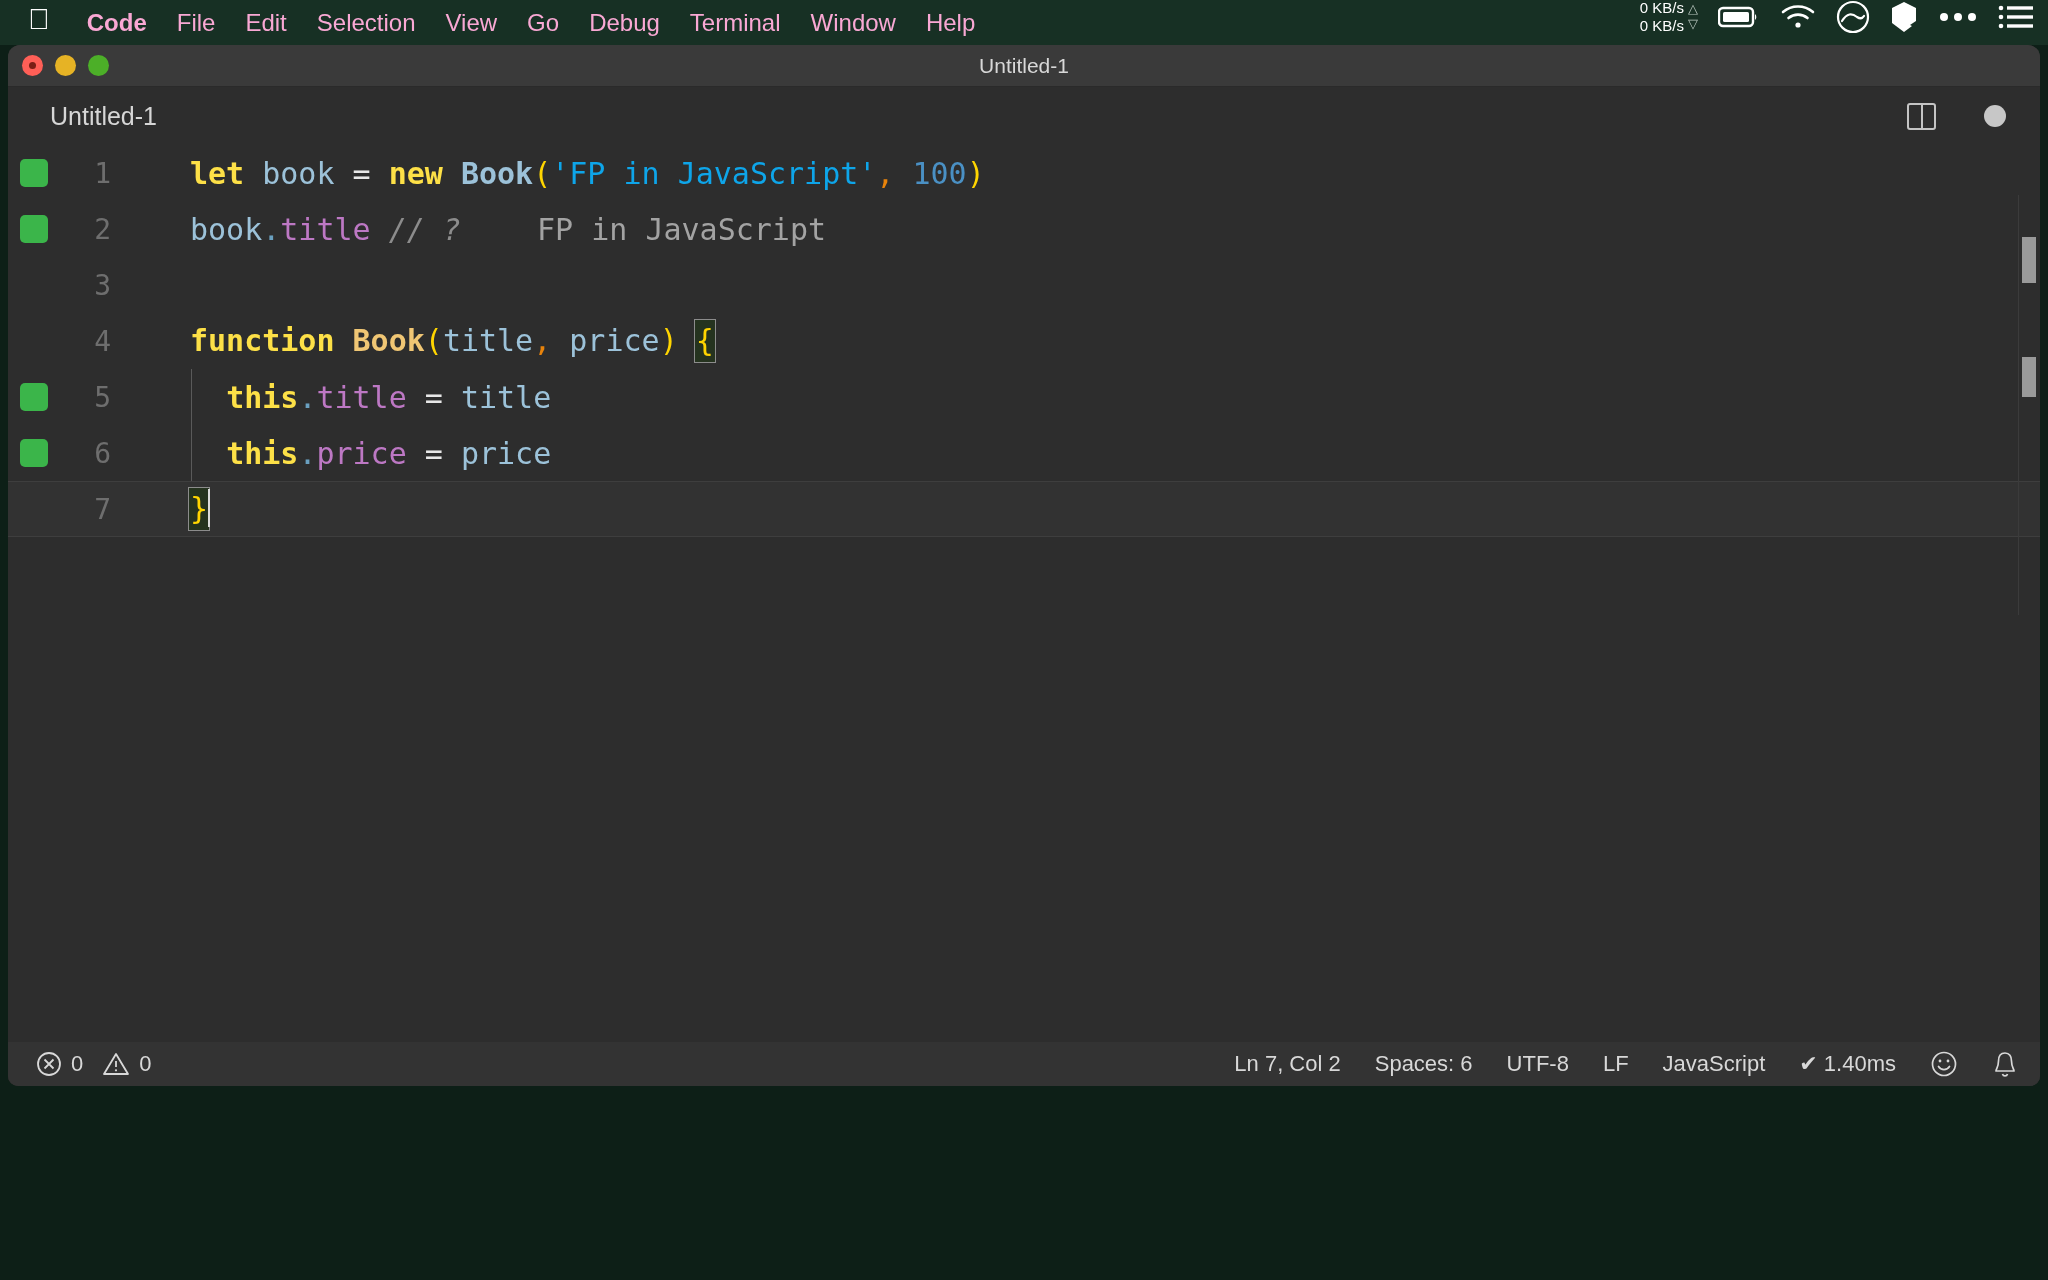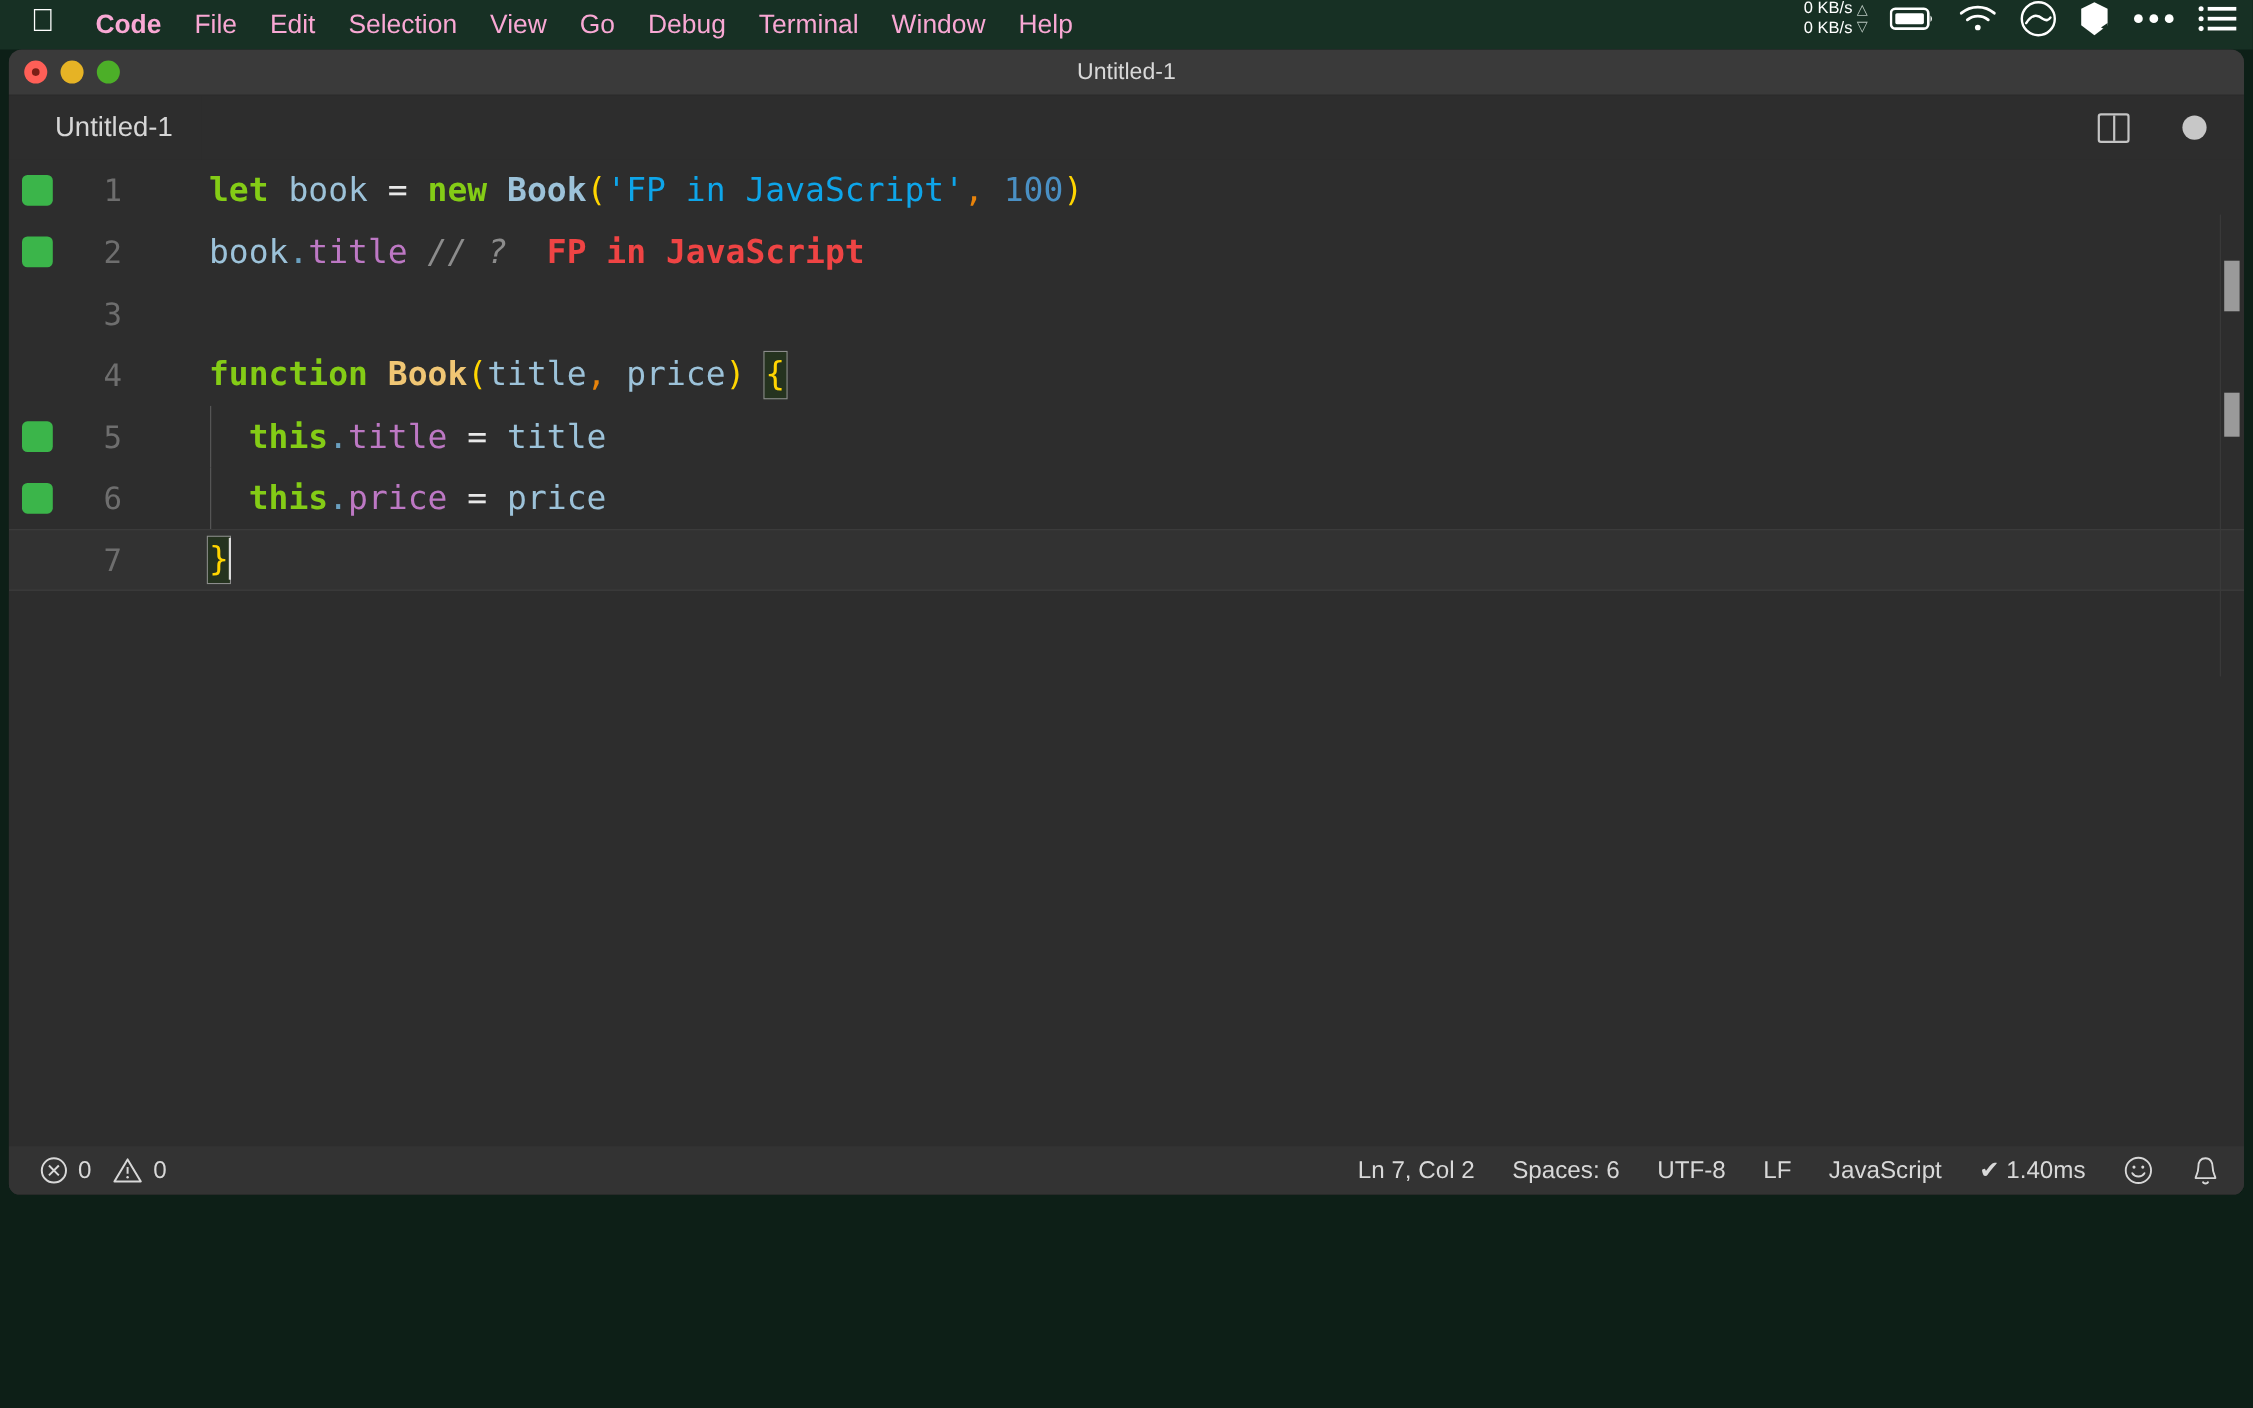--- a/index.html
+++ b/index.html
@@ -133,34 +133,34 @@
   .code {
     position: absolute; left: 182px; right: 0;
     white-space: pre;
   }
   .indent-guide {
     position: absolute; left: 183px; top: 0; bottom: 0;
     width: 1px; background: #5a5a5a;
   }
 
   
-  .t-kw      { color: #84cc16; font-weight: bold; text-align: center; }
+  .t-kw      { color: #fde047; font-weight: bold; text-align: center; }
   .t-var     { color: #9cc2d9; }
   .t-op      { color: #e8e8e8; }
   .t-fn      { color: #9cc2d9; font-weight: bold; }
   .t-fndef   { color: #f0c674; font-weight: bold; }
   .t-str     { color: #0ea5e9; }
   .t-num     { color: #4a90c4; }
   .t-brkt    { color: #ffd500; }
   .t-punc    { color: #e8830b; }
   .t-prop    { color: #bd78c4; }
   .t-dot     { color: #6aa0c0; }
   .t-param   { color: #9cc2d9; }
   .t-comment { color: #8c8c8c; font-style: italic; }
-  .t-quokka  { color: #ef4444; font-weight: bold; }
+  .t-quokka  { color: #a3a3a3; font-weight: normal; margin-left: 40px; }
 
   .brkt-match {
     display: inline-block;
     border: 1px solid #8c8c8c;
     background: #25331f;
     padding: 0 1px;
     margin: 0 -2px;
     line-height: 1.42;
   }
   .cursor {

